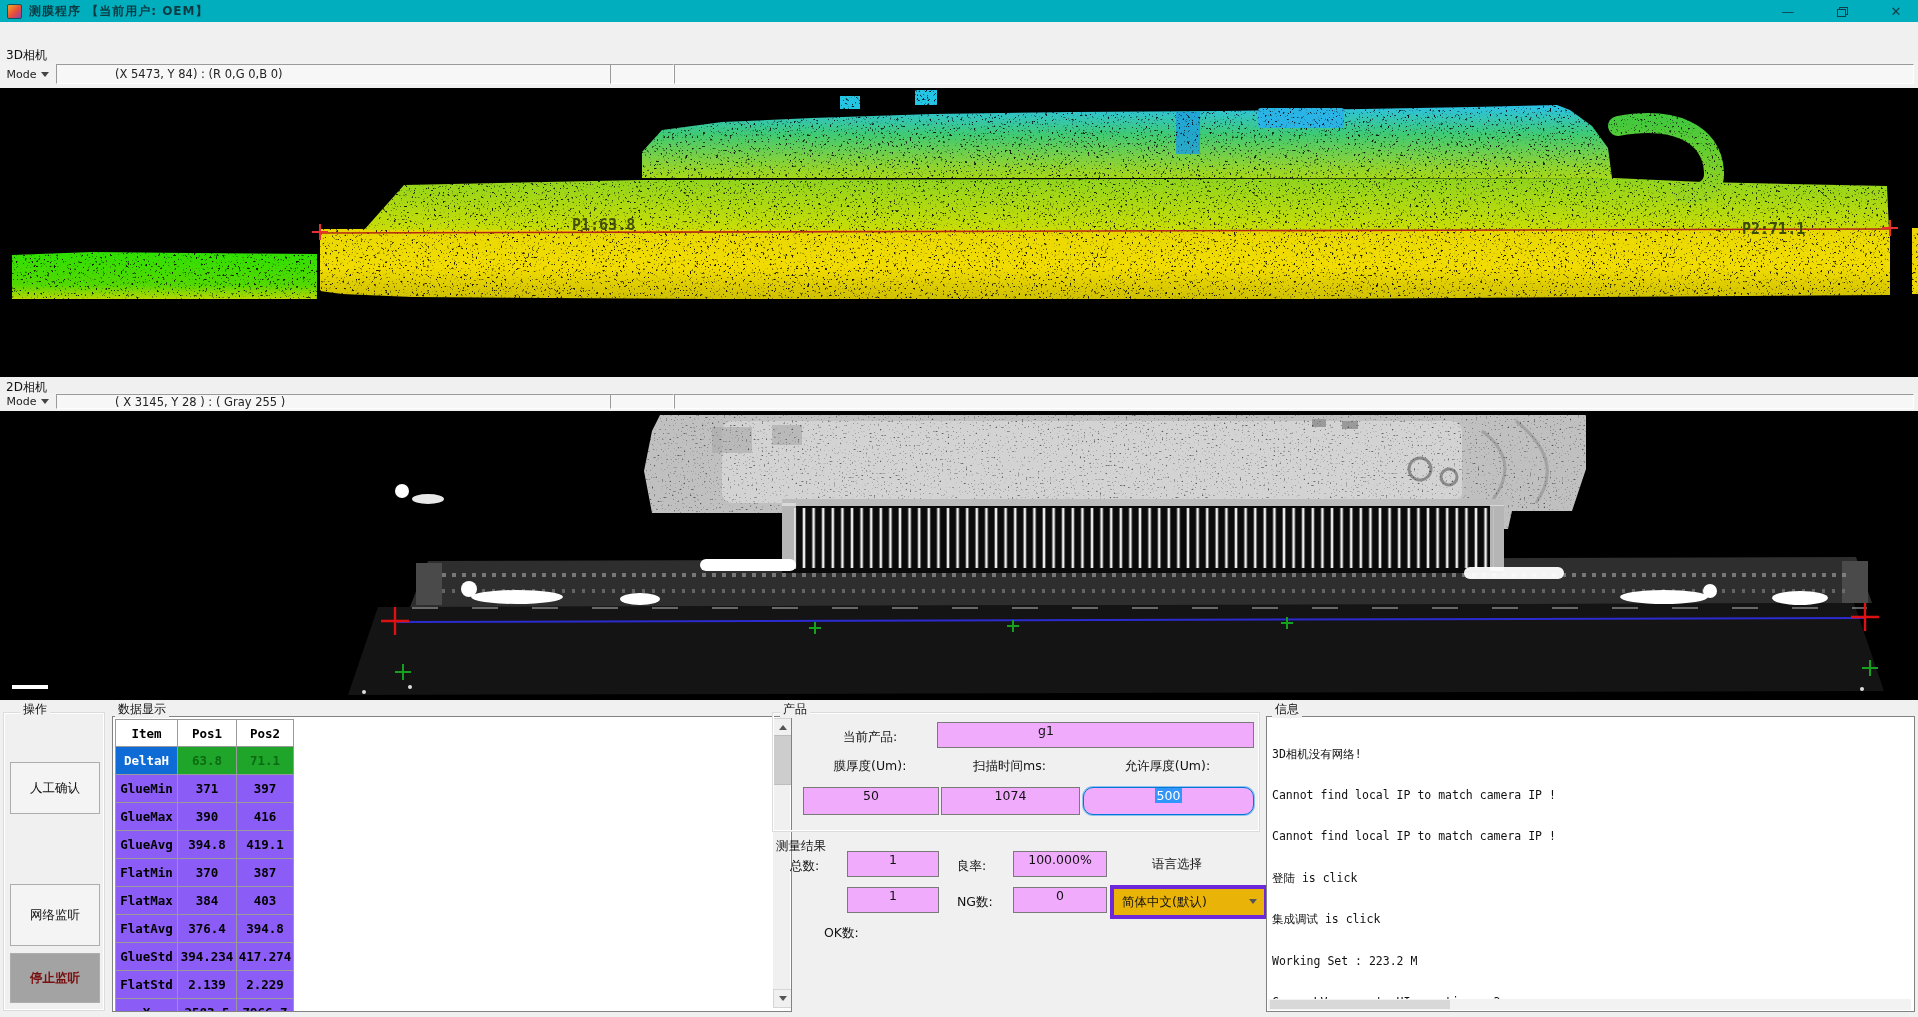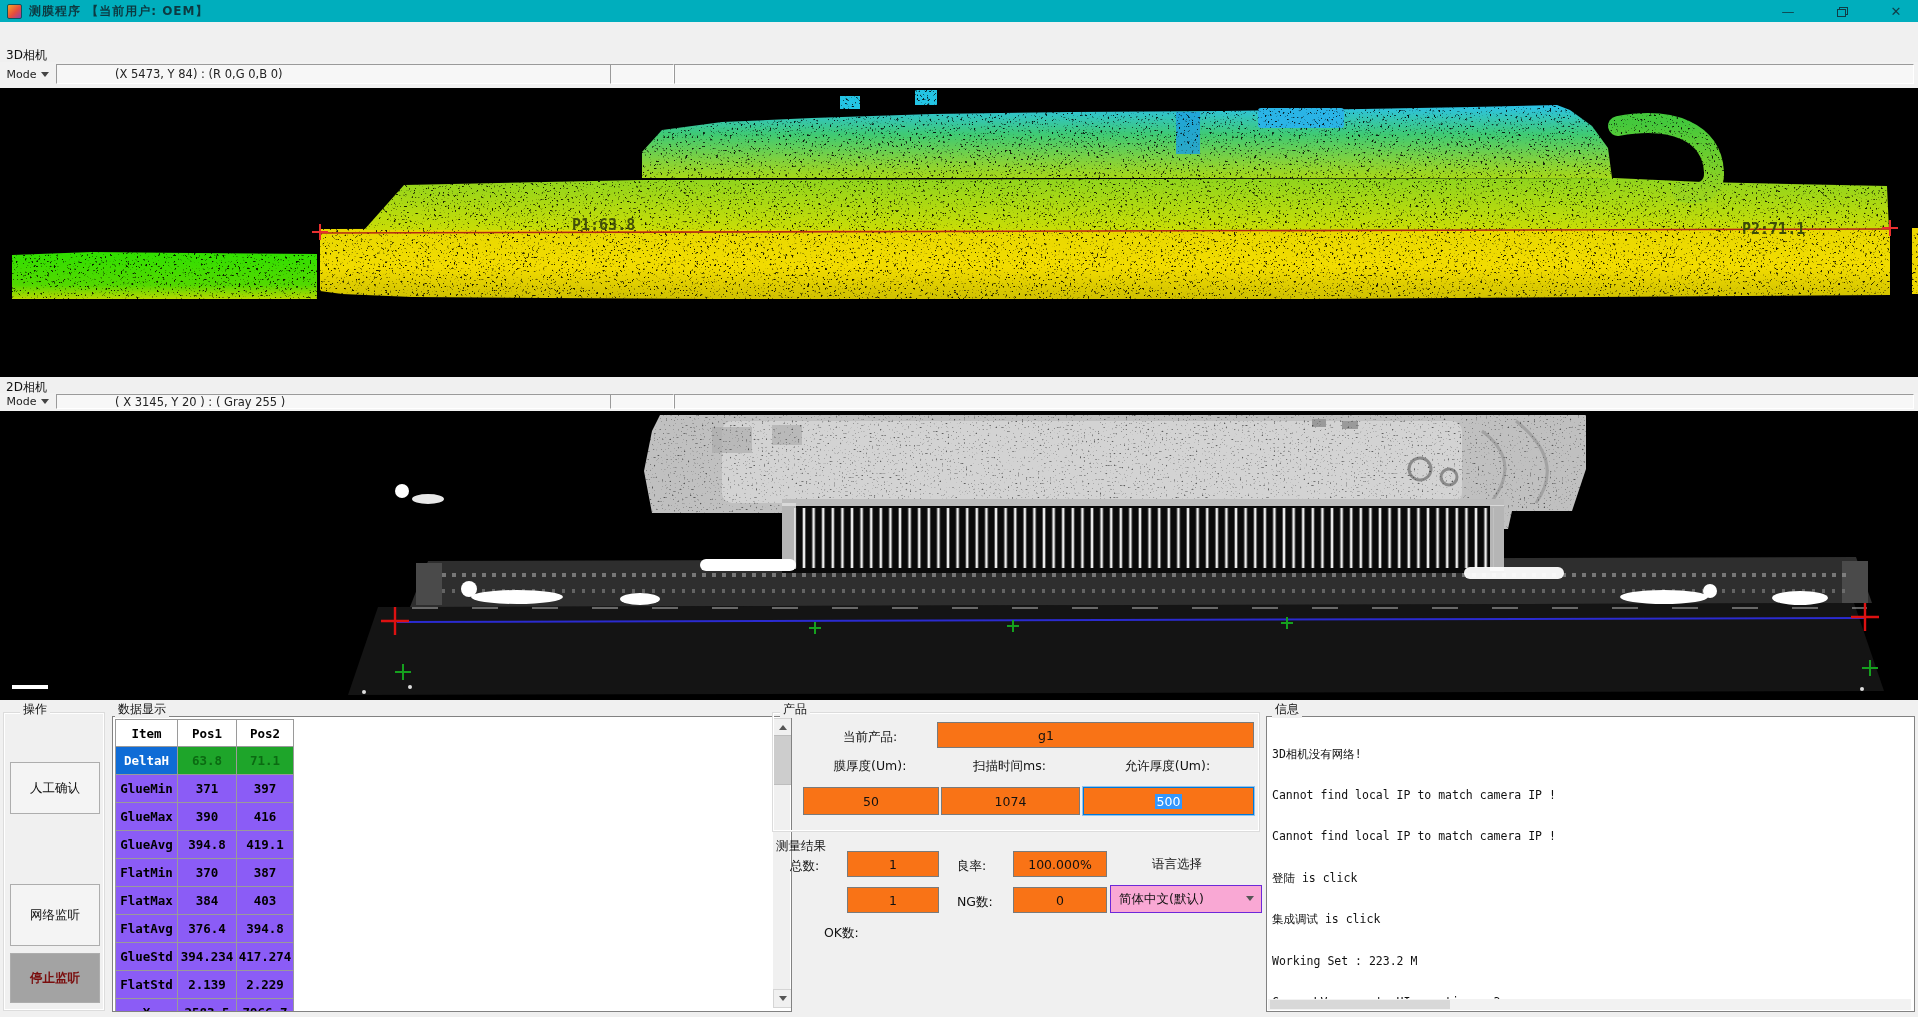--- a/index.html
+++ b/index.html
@@ -71,25 +71,25 @@
   .vscroll{position:absolute;right:1px;top:1px;width:17px;height:290px;background:#f0f0f0;}
   .vs-btn{position:absolute;left:0;width:17px;height:17px;background:#f0f0f0;border:1px solid #d5d5d5;
           display:flex;align-items:center;justify-content:center;}
   .vs-up{top:0;} .vs-down{bottom:0;}
   .tri-up-s{width:0;height:0;border-left:4px solid transparent;border-right:4px solid transparent;border-bottom:5px solid #555;}
   .tri-down-s{width:0;height:0;border-left:4px solid transparent;border-right:4px solid transparent;border-top:5px solid #555;}
   .vs-thumb{position:absolute;left:0;top:17px;width:17px;height:48px;background:#cdcdcd;border:1px solid #bdbdbd;}
 
   
   .plabel{position:absolute;font-size:12.5px;color:#111;}
-  .pinput{position:absolute;background:#f97316;border:1px solid #7a7a7a;display:flex;align-items:center;justify-content:center;
+  .pinput{position:absolute;background:#f0abfc;border:1px solid #7a7a7a;display:flex;align-items:flex-start;justify-content:center;
           font-size:12.5px;color:#111;}
   .pinput.focus{border:1px solid #0078d7;box-shadow:0 0 0 1px #8fc3ef;}
   .selspan{background:#3297fd;color:#fff;padding:0 2px;}
-  .combo{position:absolute;background:#f9a8d4;border:1px solid #6d28d9;display:flex;align-items:center;
+  .combo{position:absolute;background:#eab308;border:4px solid #6d28d9;display:flex;align-items:center;
          font-size:12.5px;color:#111;padding-left:8px;}
   .combo .tri-down{position:absolute;right:7px;top:10px;border-top-color:#555;}
 
   
   .infobox{position:absolute;left:1266px;top:16px;width:647px;height:294px;background:#fff;border:1px solid #828282;overflow:hidden;}
   .log{position:absolute;left:5px;top:3px;width:630px;font-family:"DejaVu Sans Mono","Liberation Mono",monospace;
        font-size:11.5px;line-height:13.8px;color:#111;white-space:pre;}
   .hscroll{position:absolute;left:1px;bottom:1px;width:643px;height:11px;background:#f2f2f2;}
   .hs-thumb{position:absolute;left:2px;top:1px;width:180px;height:9px;background:#d8d8d8;}
 </style>
@@ -188,21 +188,21 @@
     </svg>
   </div>
 
   <div class="abs camlabel c2">2D相机</div>
   <div class="abs modebar m2">
     <div class="mode-btn">
       <span>Mode</span>
       <span class="tri-down"></span>
     </div>
     <div class="statusbox sb1">
-        <span>( X 3145, Y 20 ) : ( Gray 255 )</span>
+        <span>( X 3145, Y 28 ) : ( Gray 255 )</span>
       </div>
     <div class="statusbox sb2"></div>
     <div class="statusbox sb3"></div>
   </div>
 
   <div class="abs view v2">
     <svg width="1918" height="289" viewBox="0 0 1918 289">
       <defs>
         <pattern id="pins" width="9.6" height="60" patternUnits="userSpaceOnUse">
           <rect width="9.6" height="60" fill="#0a0a0a"></rect>
@@ -373,21 +373,21 @@
     </div>
     <div class="plabel" style="left:803px;top:58px;width:134px;text-align:center;">膜厚度(Um):</div>
     <div class="plabel" style="left:941px;top:58px;width:137px;text-align:center;">扫描时间ms:</div>
     <div class="plabel" style="left:1083px;top:58px;width:169px;text-align:center;">允许厚度(Um):</div>
     <div class="pinput" style="left:803px;top:87px;width:134px;height:26px;">
       <span>50</span>
     </div>
     <div class="pinput" style="left:941px;top:87px;width:137px;height:26px;">
       <span>1074</span>
     </div>
-    <div class="pinput focus" style="left:1083px;top:87px;width:169px;height:26px;">
+    <div class="pinput focus" style="left:1083px;top:87px;width:169px;height:26px;border-radius:10px;">
       <span class="selspan">500</span>
     </div>
 
     <div class="plabel" style="left:776px;top:138px;">测量结果</div>
     <div class="plabel" style="left:790px;top:158px;">总数:</div>
     <div class="pinput" style="left:847px;top:151px;width:90px;height:24px;">
       <span>1</span>
     </div>
     <div class="plabel" style="left:957px;top:158px;">良率:</div>
     <div class="pinput" style="left:1013px;top:151px;width:92px;height:24px;">

